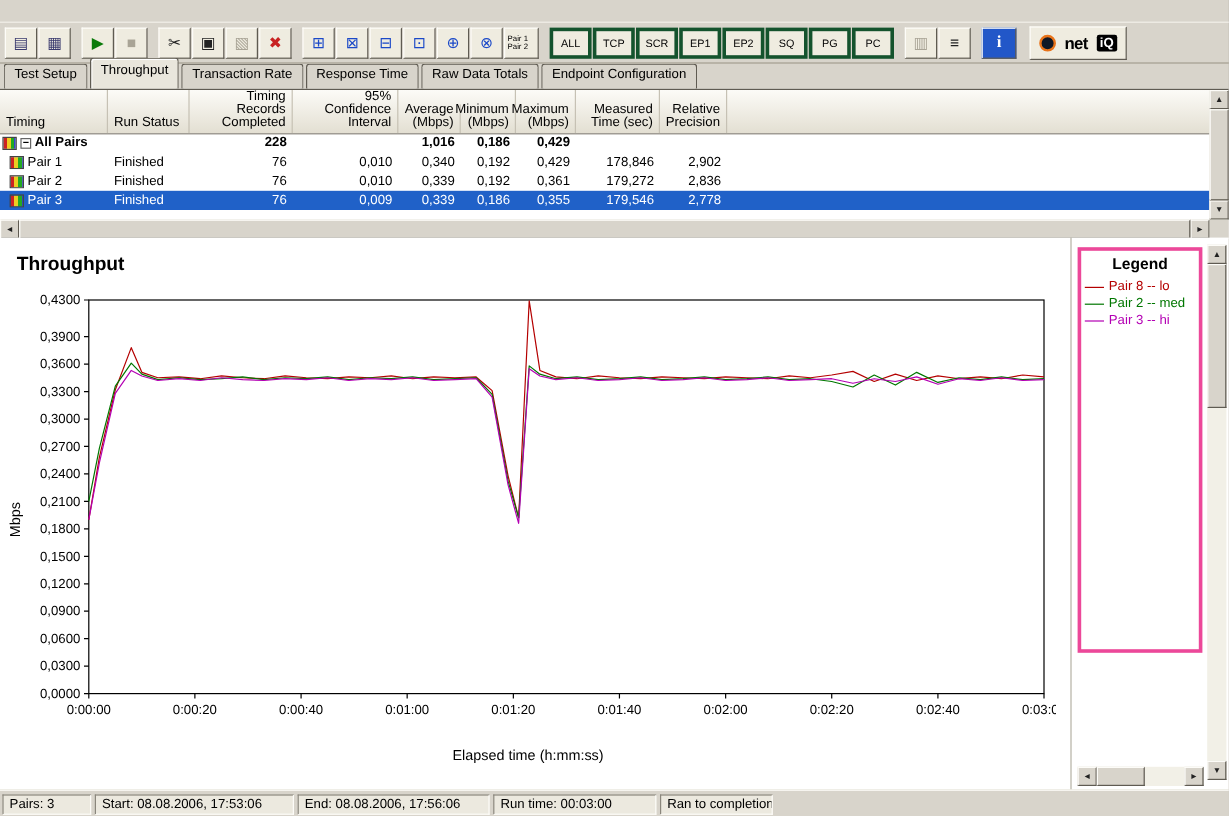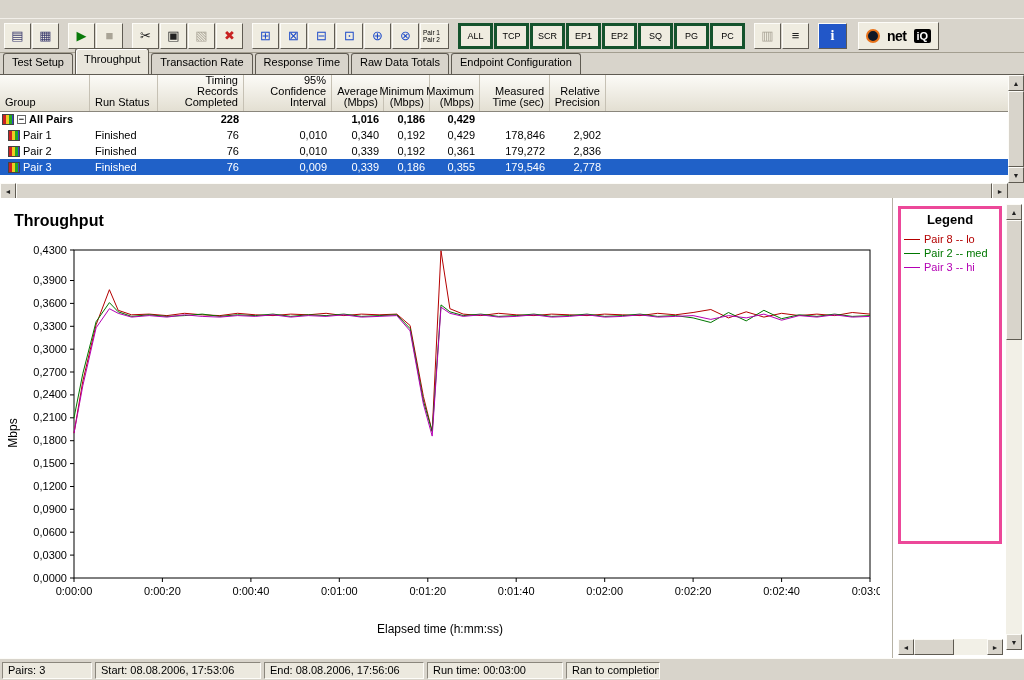--- a/index.html
+++ b/index.html
@@ -159,21 +159,21 @@
       <div class="tab">Test Setup</div>
       <div class="tab active">Throughput</div>
       <div class="tab">Transaction Rate</div>
       <div class="tab">Response Time</div>
       <div class="tab">Raw Data Totals</div>
       <div class="tab">Endpoint Configuration</div>
     </div>
 
   <div class="table-wrap">
     <div class="thead">
-        <div class="th" style="width: 90px;">Group</div>
+        <div class="th" style="width: 90px;">Timing</div>
         <div class="th" style="width: 68px;">Run Status</div>
         <div class="th right" style="width: 86px; text-align: right;">Timing Records
 Completed</div>
         <div class="th right" style="width: 88px;">95% Confidence
 Interval</div>
         <div class="th right" style="width: 52px; margin-top: 12px;">Average
 (Mbps)</div>
         <div class="th right" style="width: 46px;">Minimum
 (Mbps)</div>
         <div class="th right" style="width: 50px;">Maximum
@@ -368,19 +368,19 @@
       <div class="sb-track">
           <div class="sb-thumb"></div>
         </div>
       <div class="sb-btn">
           <span>►</span>
         </div>
     </div>
   </div>
 
   <div class="statusbar">
-      <div class="status-cell" style="width: 90px;">Pairs: 3</div>
+      <div class="status-cell" style="width: 74px;">Pairs: 3</div>
       <div class="status-cell" style="width: 166px;">Start: 08.08.2006, 17:53:06</div>
       <div class="status-cell" style="width: 160px;">End: 08.08.2006, 17:56:06</div>
       <div class="status-cell" style="width: 136px;">Run time: 00:03:00</div>
       <div class="status-cell" style="width: 94px;">Ran to completion</div>
     </div>
 </div>
 
 </body></html>

